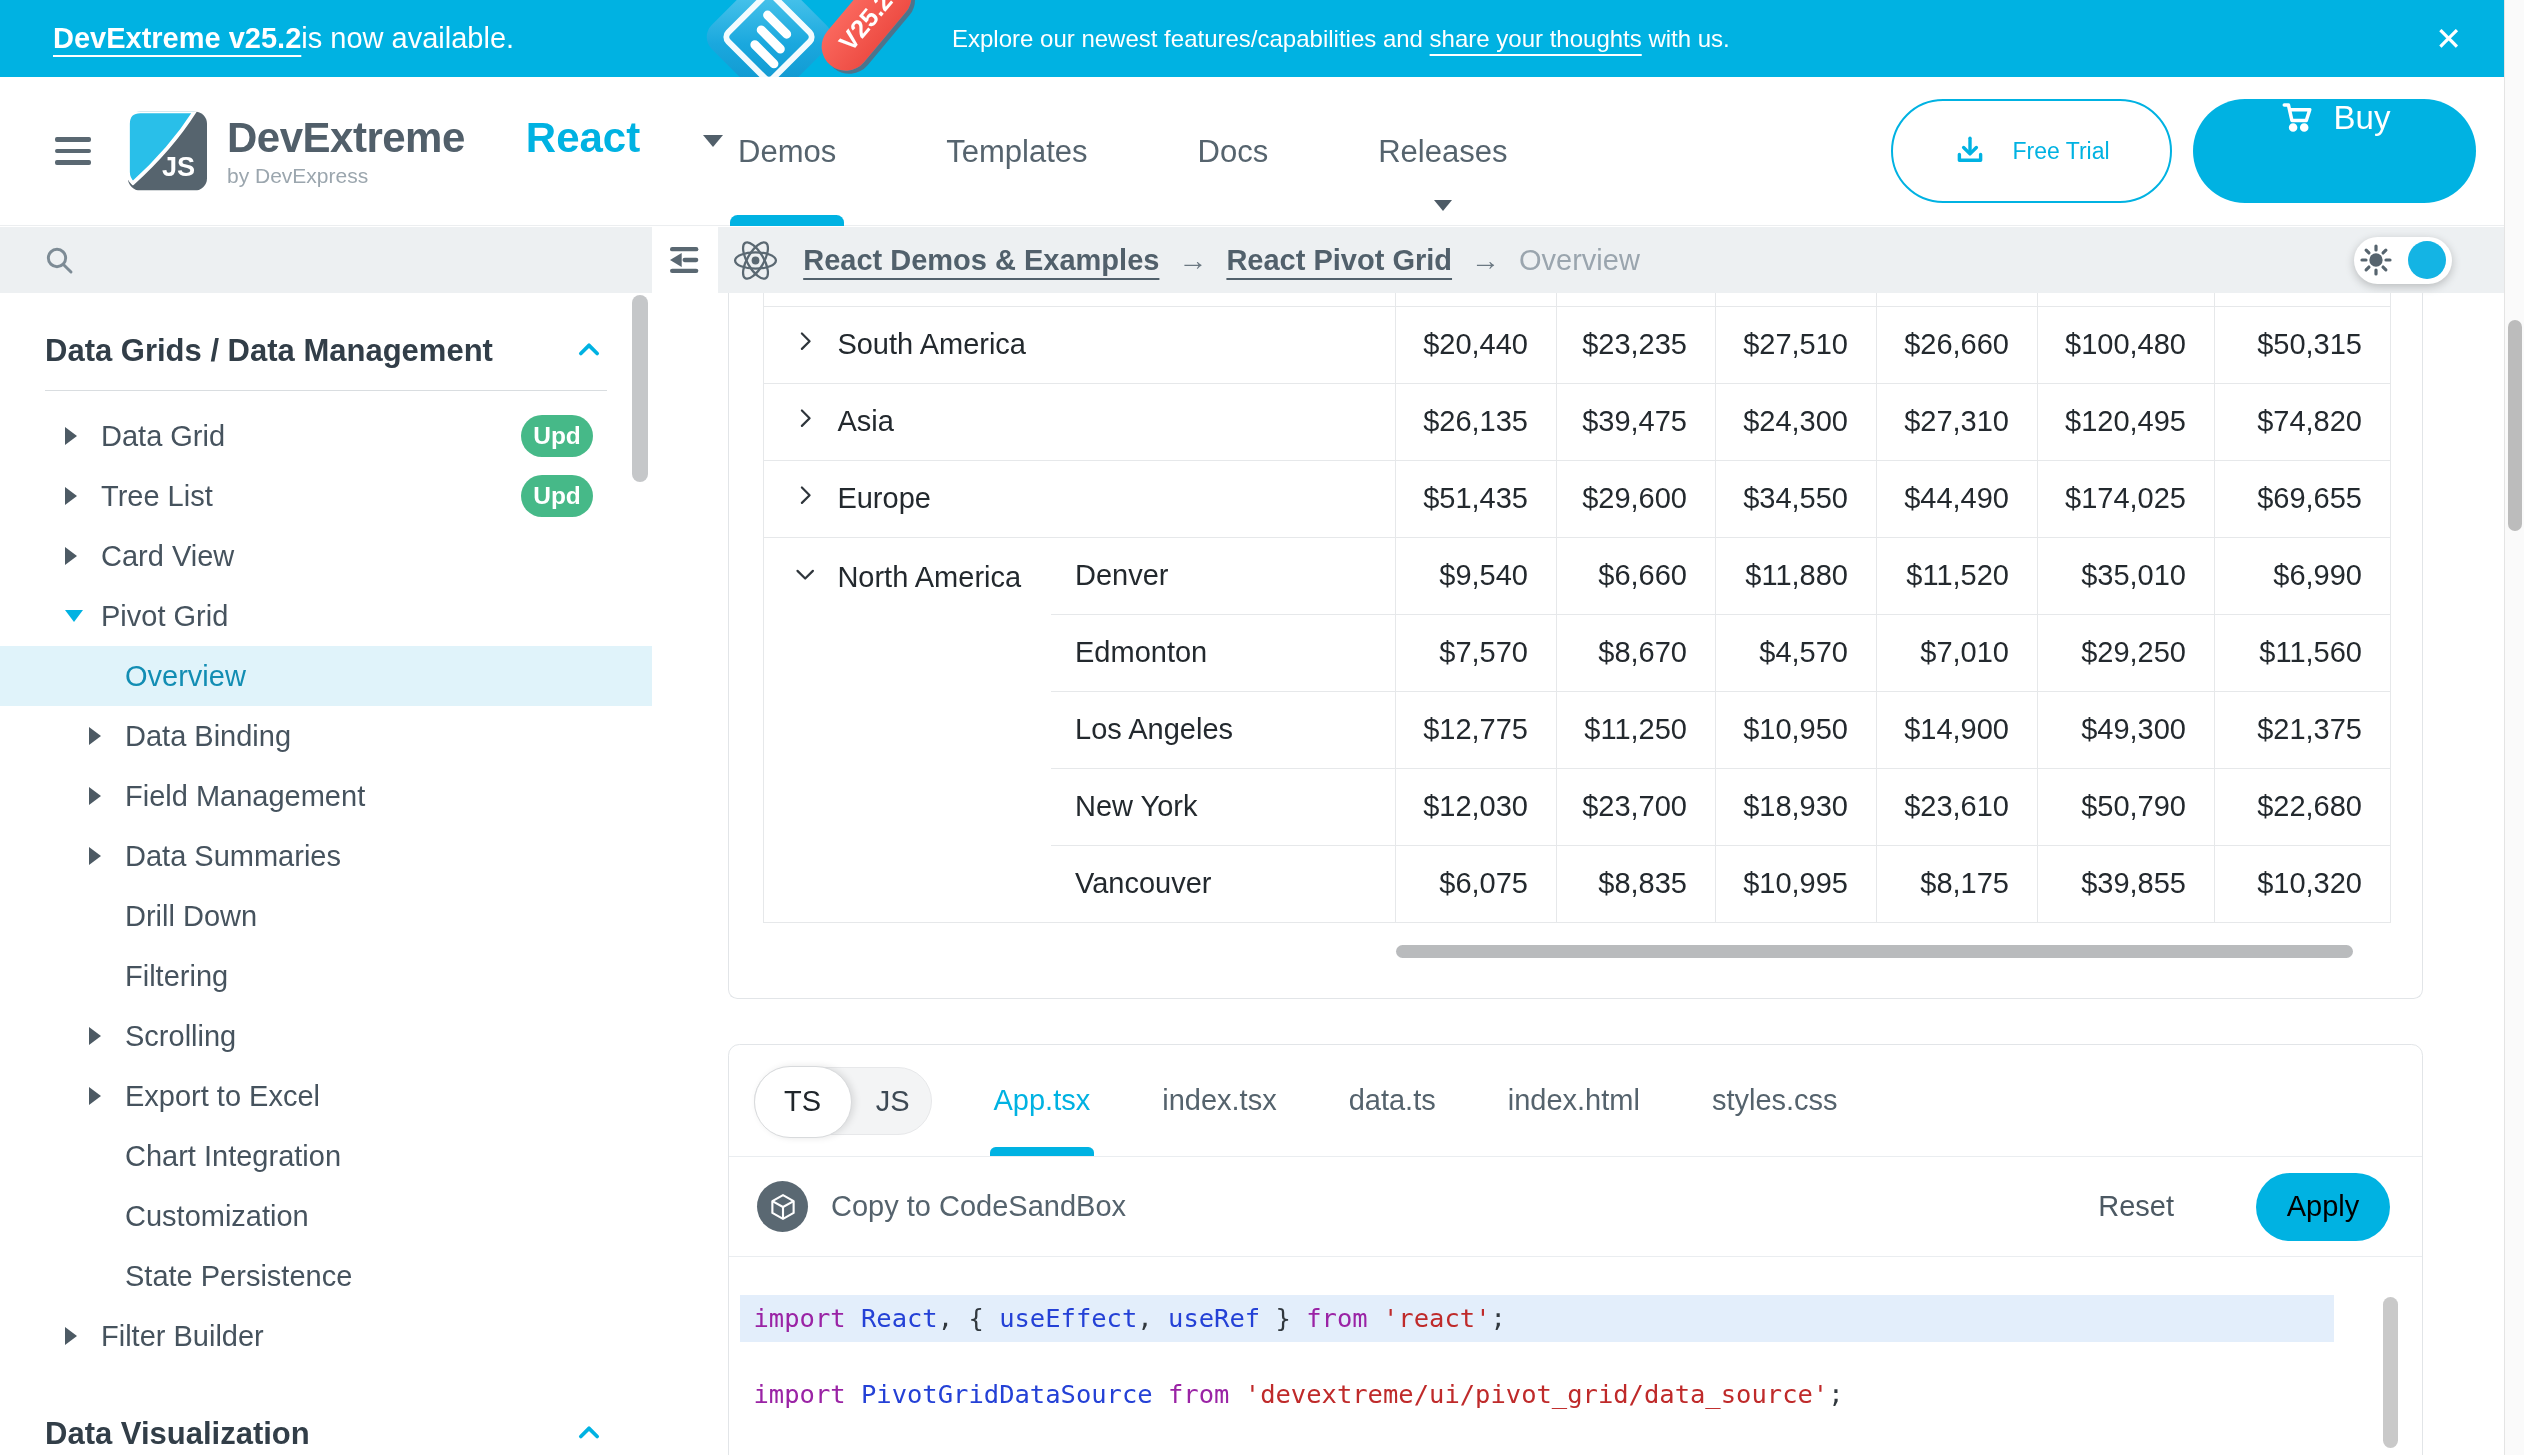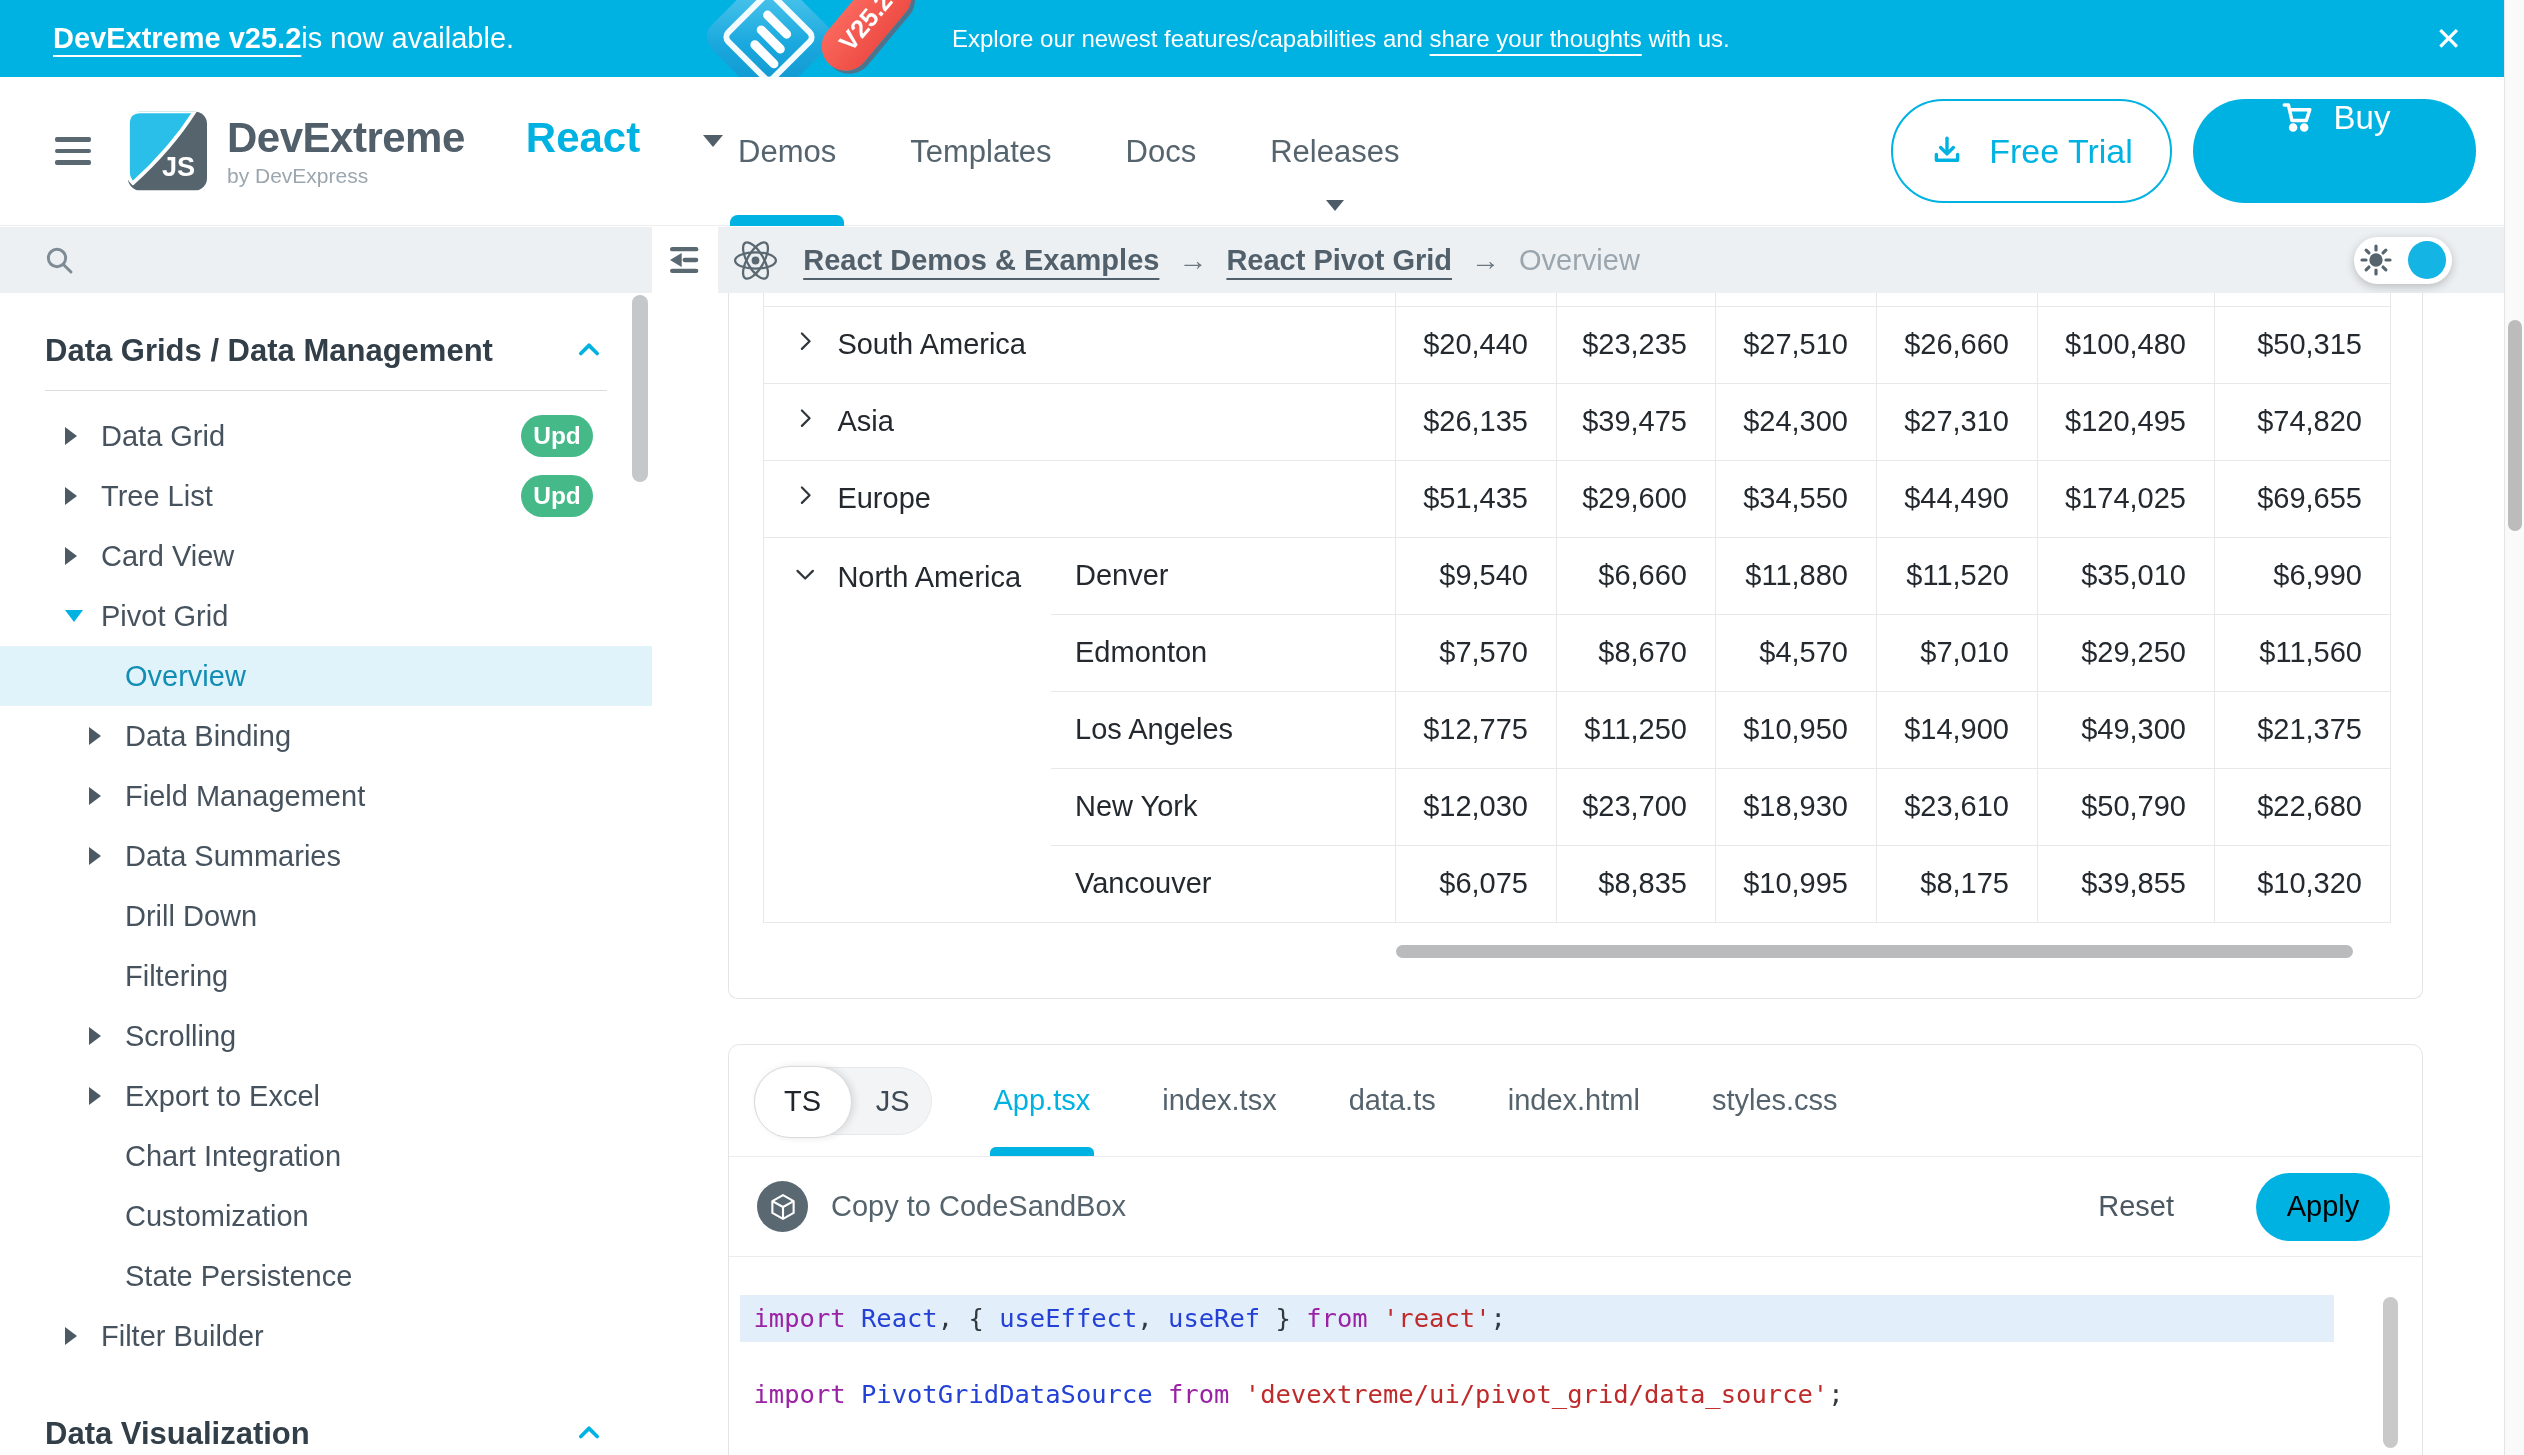--- a/index.html
+++ b/index.html
@@ -35,28 +35,28 @@
                display:flex; flex-direction:column; justify-content:space-between; cursor:pointer; }
   .hamburger div { height:4.7px; background:#5a6872; border-radius:1.9px; }
   .logo-js { position:absolute; left:128px; top:50%; transform:translateY(-50%); width:79px; height:79px; }
   .brand-wrap { position:absolute; left:227px; top:50%; transform:translateY(-50%); }
   .brand-row { display:flex; align-items:center;gap:46px; }
   .brand-name { font-size:42px; font-weight:700; color:#515f6a; letter-spacing:-0.5px; }
   .brand-fw { font-size:42px; font-weight:700; color:#00b2e2; margin-left:15px; }
   .brand-caret { width:0; height:0; border-left:10.4px solid transparent; border-right:10.4px solid transparent;
                  border-top:12.3px solid #515f6a; margin-left:17px; margin-top:5.7px; }
   .brand-sub { font-size:21px; color:#9ba6ae; margin-top:1.9px; }
-  .main-nav { position:absolute; left:738px; top:0; height:149px; display:flex; gap:74px; }
+  .main-nav { position:absolute; left:738px; top:0; height:149px; display:flex; gap:110px; }
   .nav-item { position:relative; height:100%; display:flex; align-items:center; font-size:31px; color:#56646e; cursor:pointer; }
   .nav-item.active::after { content:''; position:absolute; left:-7.6px; right:-7.6px; bottom:0; height:11.3px;
                             background:#00b2e2; border-radius:7.6px 7.6px 0 0; }
   .nav-caret { position:absolute; left:50%; transform:translateX(-50%); bottom:15px; width:0; height:0;
                border-left:9.4px solid transparent; border-right:9.4px solid transparent; border-top:11.3px solid #4d5b66; }
   .btn-free { position:absolute; right:332px; top:50%; transform:translateY(-50%); width:281px; height:104px;
-              border:2.8px solid #00b2e2; border-radius:53px; color:#00b2e2; font-size:34px;
+              border:2.8px solid #00b2e2; border-radius:53px; color:#00b2e2; font-size:23px;
               display:flex; align-items:center; justify-content:center; gap:25px; background:#fff; cursor:pointer; }
   .btn-buy { position:absolute; right:28px; top:50%; transform:translateY(-50%); width:283px; height:104px;
              border-radius:53px; background:#00b2e2; color:#fff; font-size:33px;
              display:flex; align-items:flex-start; justify-content:center; gap:19px; cursor:pointer; }
 
   
   .sidebar { position:absolute; left:0; top:227px; width:652px; height:1229px; background:#fff; }
   .search-row { height:66px; background:#edf0f2; display:flex; align-items:center; padding-left:43px; gap:21px; }
   .search-row svg { flex:0 0 auto; }
   .search-input { background:transparent; border:none; outline:none; font-size:29px; color:#55636d;

